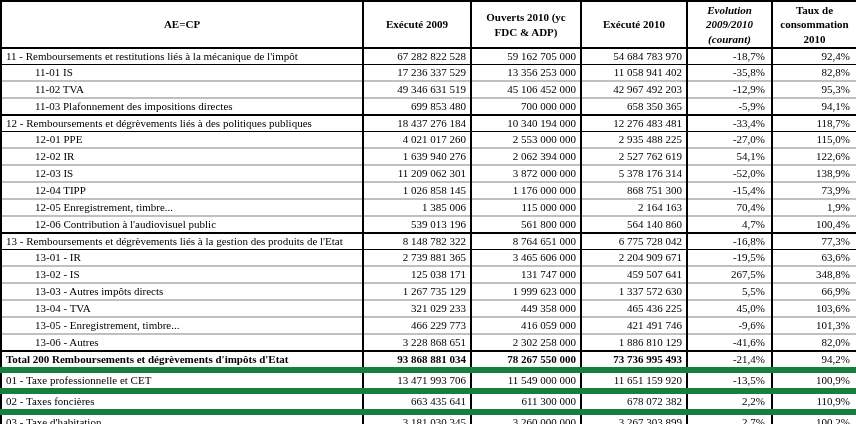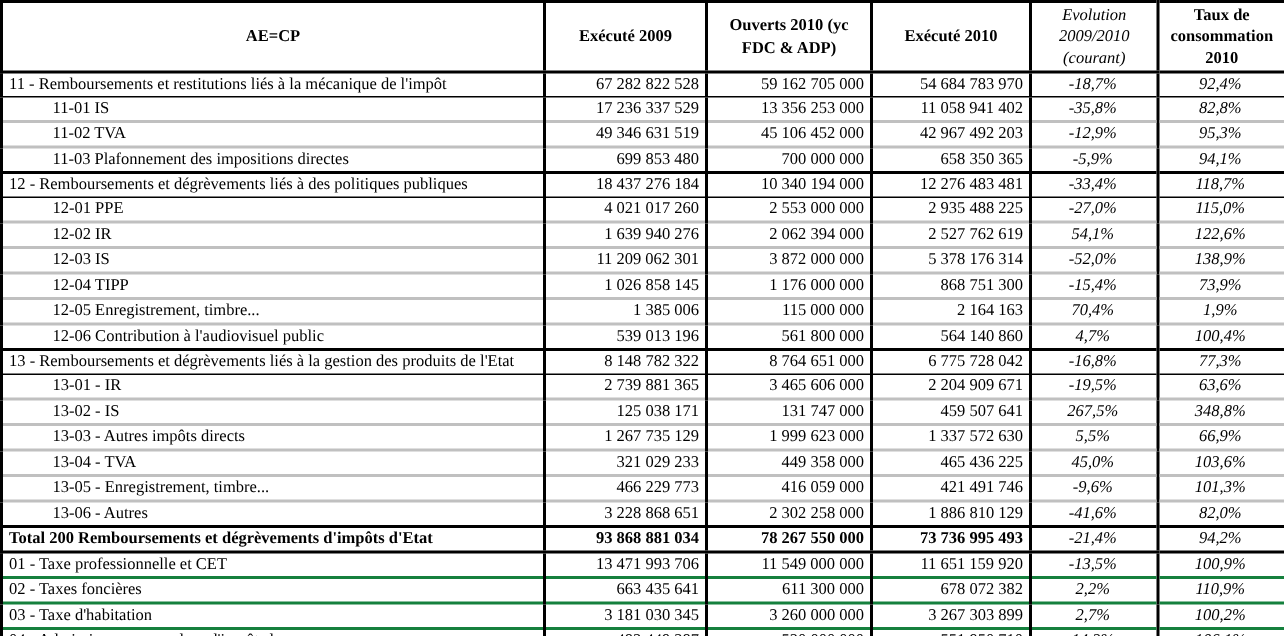--- a/index.html
+++ b/index.html
@@ -14,37 +14,37 @@
   col.w0{width:362px;} col.w1{width:108px;} col.w2{width:110px;}
   col.w3{width:106px;} col.w4{width:85px;} col.w5{width:85px;}
 
   thead tr { height:47px; }
   th {
     border-left:2px solid #000; border-bottom:2px solid #000;
     font-size:11px; font-weight:bold; text-align:center; vertical-align:middle;
     padding:1px 3px; white-space:normal; line-height:1.3; overflow:hidden;
   }
   th.big { font-size:11px; }
-  th.ital { font-weight:normal; font-style:italic;border-radius:12px; }
+  th.ital { font-weight:bold; font-style:italic;border-radius:12px; }
 
   tbody td {
     border-left:2px solid #000;
     font-size:11px; line-height:13px; height:15px;
     padding:0 4px; white-space:nowrap; overflow:hidden; vertical-align:middle;
   }
   td.c0 { text-align:left;font-family:Liberation Serif, serif; }
   td.c1, td.c2, td.c3 { text-align:right; }
-  td.c4, td.c5 { text-align:center; font-style:italic; padding-right:6px;margin-left:38px; }
+  td.c4, td.c5 { text-align:right; padding-right:6px;margin-left:38px; }
 
   tr.row-sub td.c0 { padding-left:33px; }
 
   tr.row-section td { border-top:2px solid #000; }
   tr.sub-first td   { border-top:1px solid #000; }
   tr.sub-next td    { border-top:2px solid #c0c0c0; }
-  tr.row-local td   { border-top:2px solid #15803d; }
+  tr.row-local td   { border-top:6px solid #15803d; }
   tr.row-total td   { border-top:2px solid #000; border-bottom:2px solid #000; font-weight:bold; }
   tr.row-total td.c4, tr.row-total td.c5,
   tr.row-grandtotal td.c4, tr.row-grandtotal td.c5 { font-weight:normal; }
 </style>
 </head>
 <body>
 
 <div class="page">
   <table class="budget">
     <colgroup>

